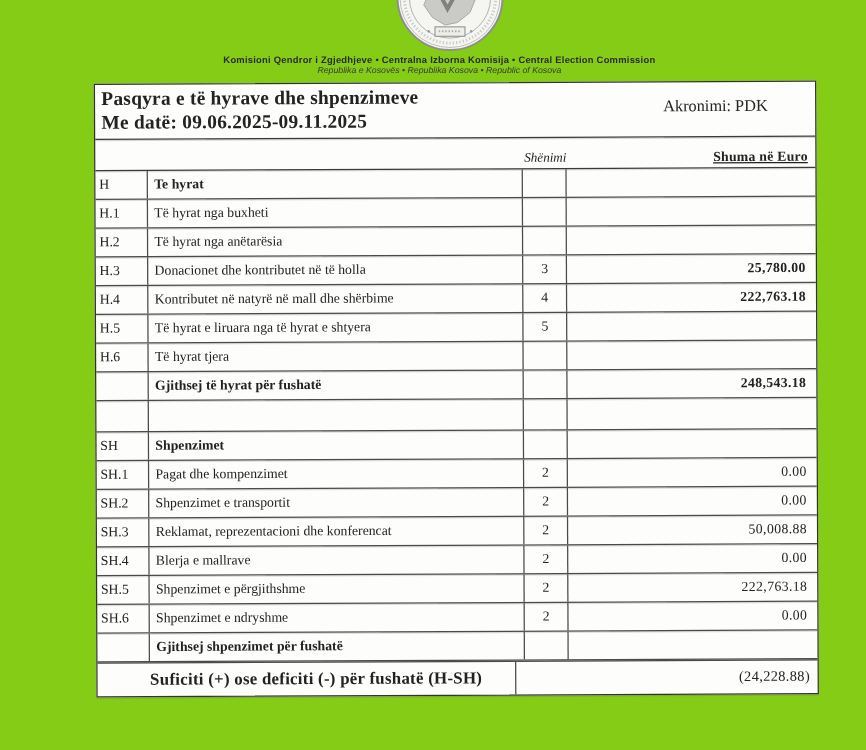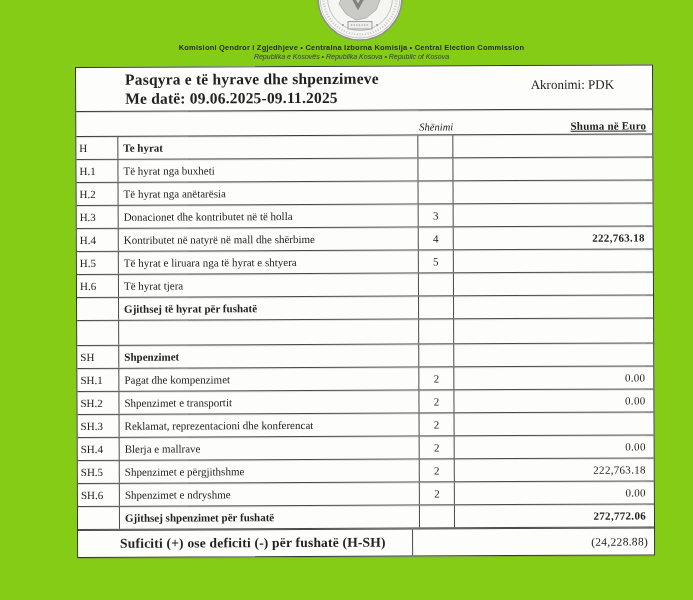--- a/index.html
+++ b/index.html
@@ -44,21 +44,21 @@
     transform:rotate(-0.25deg);
     transform-origin:left top;
     box-shadow:0 1px 0 rgba(90,90,90,.25);
   }
   .title-box{
     display:flex;justify-content:space-between;
     height:42.5px;
     border-bottom:1.5px solid #3a3a3a;
     box-shadow:0 1px 0 rgba(100,100,100,.25);
   }
-  .title-lines{padding:2px 0 0 5px;margin-left:44px;}
+  .title-lines{padding:2px 0 0 5px;}
   .doc-title{font-size:15.5px;font-weight:bold;letter-spacing:.2px;line-height:19px;}
   .doc-date{font-size:15.5px;font-weight:bold;letter-spacing:.2px;line-height:19px;}
   .acronym{font-size:13px;padding:11px 38px 0 0;white-space:nowrap;}
 
   .col-head{
     position:relative;height:24.5px;
     border-bottom:1.2px solid #3a3a3a;
     box-shadow:0 1px 0 rgba(100,100,100,.2);
   }
   .note-head{
@@ -159,20 +159,21 @@
     <div class="trow">
       <span class="c code">H.2</span>
       <span class="c desc">Të hyrat nga anëtarësia</span>
       <span class="c note"></span>
       <span class="c amt"></span>
     </div>
     <div class="trow">
       <span class="c code">H.3</span>
       <span class="c desc">Donacionet dhe kontributet në të holla</span>
       <span class="c note">3</span>
+      <span class="c amt b">25,780.00</span>
     </div>
     <div class="trow">
       <span class="c code">H.4</span>
       <span class="c desc">Kontributet në natyrë në mall dhe shërbime</span>
       <span class="c note">4</span>
       <span class="c amt b">222,763.18</span>
     </div>
     <div class="trow">
       <span class="c code">H.5</span>
       <span class="c desc">Të hyrat e liruara nga të hyrat e shtyera</span>
@@ -182,20 +183,21 @@
     <div class="trow">
       <span class="c code">H.6</span>
       <span class="c desc">Të hyrat tjera</span>
       <span class="c note"></span>
       <span class="c amt"></span>
     </div>
     <div class="trow">
       <span class="c code"></span>
       <span class="c desc b">Gjithsej të hyrat për fushatë</span>
       <span class="c note"></span>
+      <span class="c amt b">248,543.18</span>
     </div>
     <div class="trow spacer">
       <span class="c code"></span>
       <span class="c desc"></span>
       <span class="c note"></span>
       <span class="c amt"></span>
     </div>
     <div class="trow">
       <span class="c code">SH</span>
       <span class="c desc b">Shpenzimet</span>
@@ -211,20 +213,21 @@
     <div class="trow">
       <span class="c code">SH.2</span>
       <span class="c desc">Shpenzimet e transportit</span>
       <span class="c note">2</span>
       <span class="c amt">0.00</span>
     </div>
     <div class="trow">
       <span class="c code">SH.3</span>
       <span class="c desc">Reklamat, reprezentacioni dhe konferencat</span>
       <span class="c note">2</span>
+      <span class="c amt">50,008.88</span>
     </div>
     <div class="trow">
       <span class="c code">SH.4</span>
       <span class="c desc">Blerja e mallrave</span>
       <span class="c note">2</span>
       <span class="c amt">0.00</span>
     </div>
     <div class="trow">
       <span class="c code">SH.5</span>
       <span class="c desc">Shpenzimet e përgjithshme</span>
@@ -234,21 +237,20 @@
     <div class="trow">
       <span class="c code">SH.6</span>
       <span class="c desc">Shpenzimet e ndryshme</span>
       <span class="c note">2</span>
       <span class="c amt">0.00</span>
     </div>
     <div class="trow">
       <span class="c code"></span>
       <span class="c desc b">Gjithsej shpenzimet për fushatë</span>
       <span class="c note"></span>
-      <span class="c amt b">272,772.06</span>
     </div>
 
     <div class="srow">
       <span class="slabel">Suficiti (+) ose deficiti (-) për fushatë (H-SH)</span>
       <span class="samt">(24,228.88)</span>
     </div>
 
   </div>
 </div>
 

